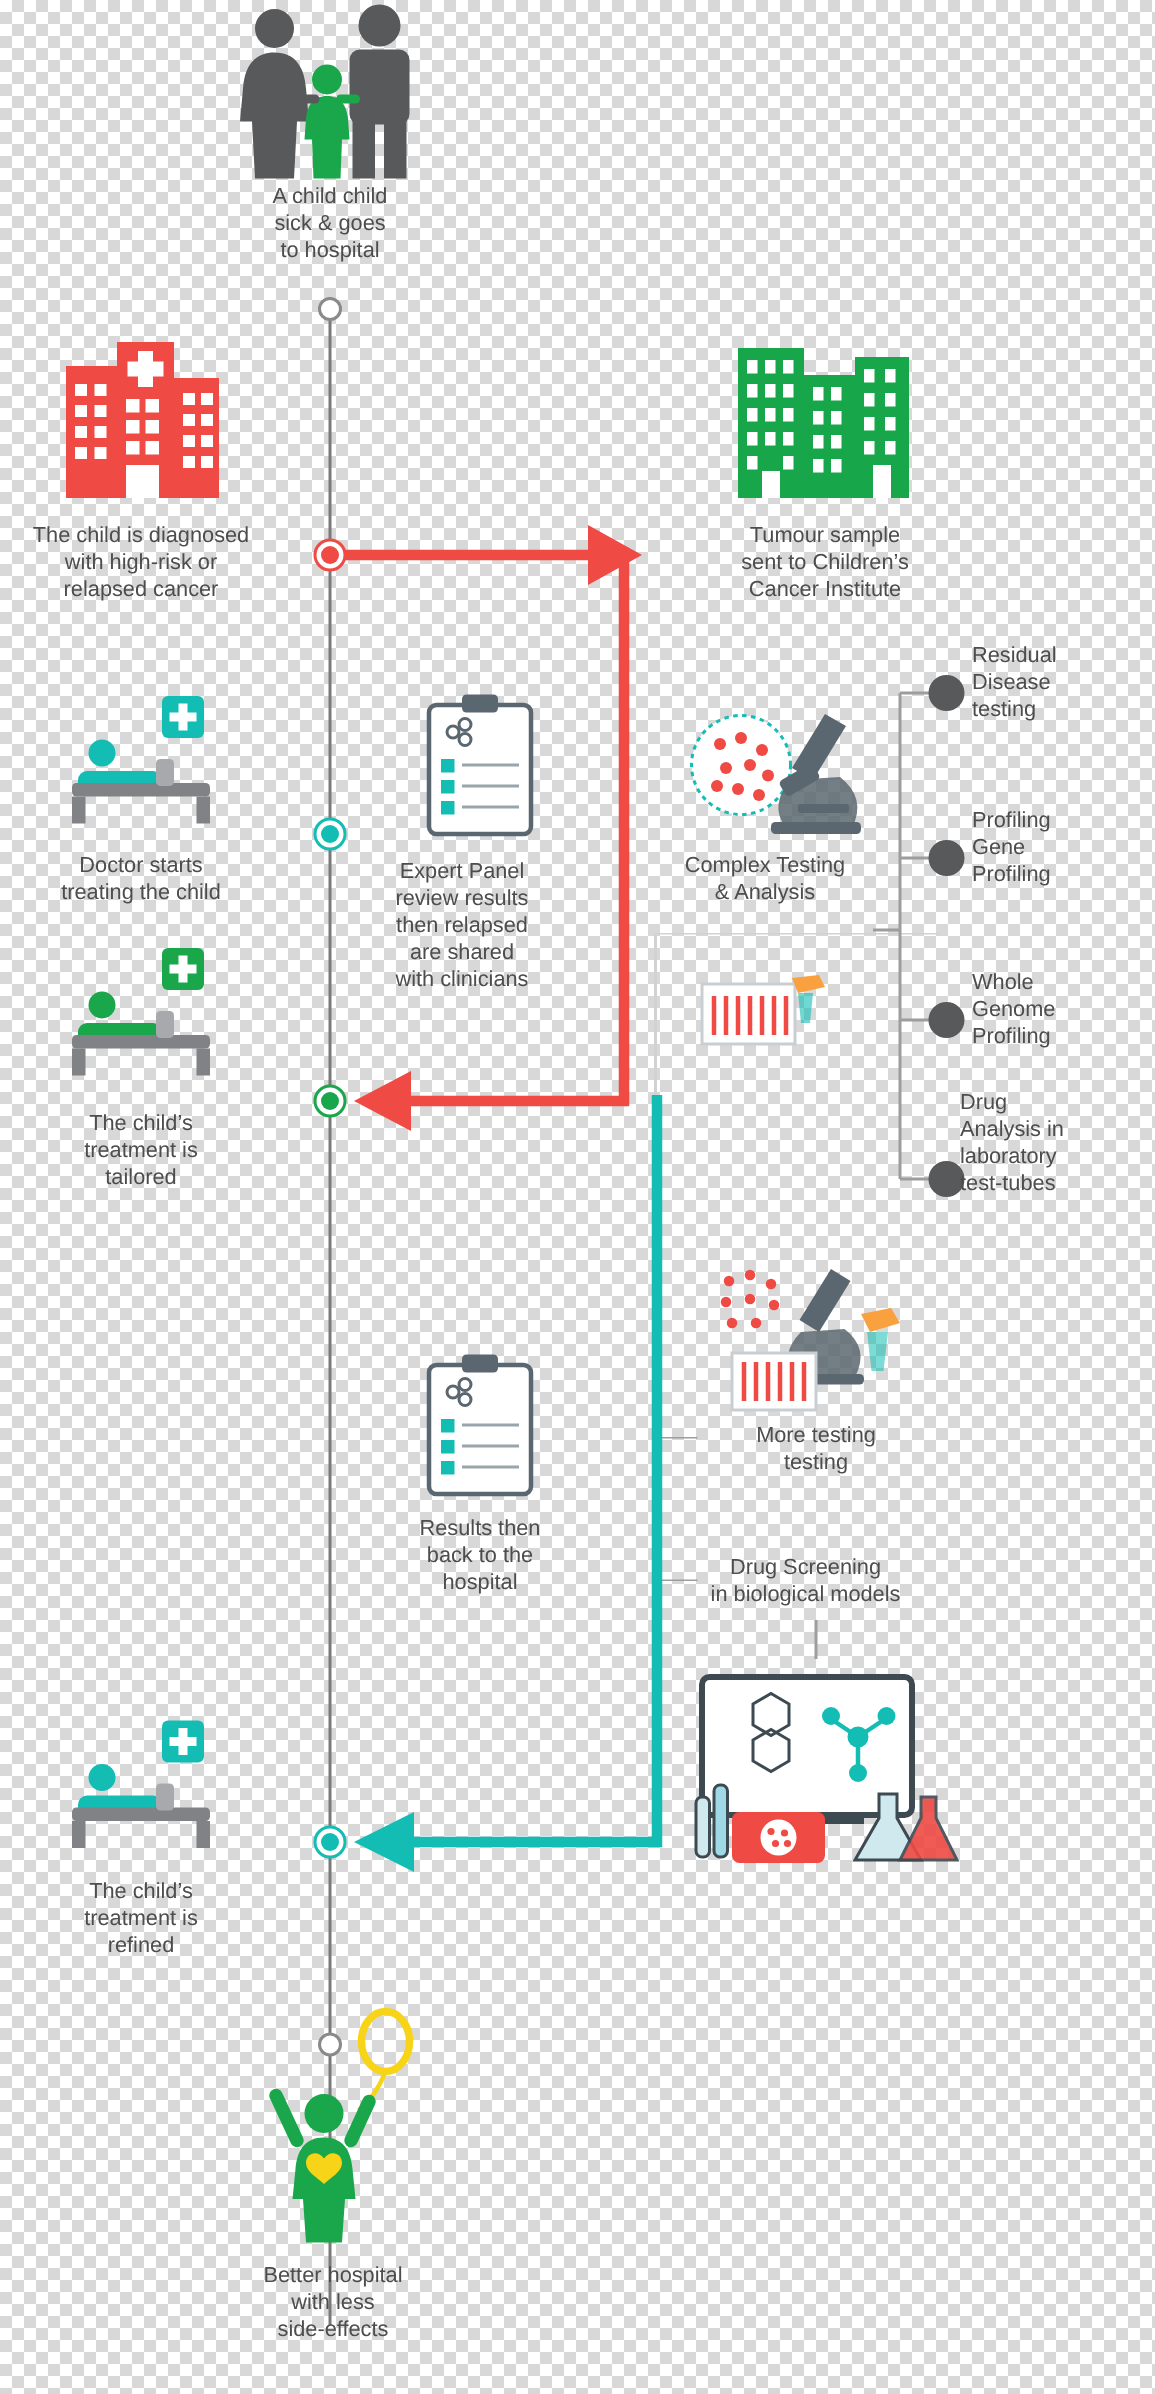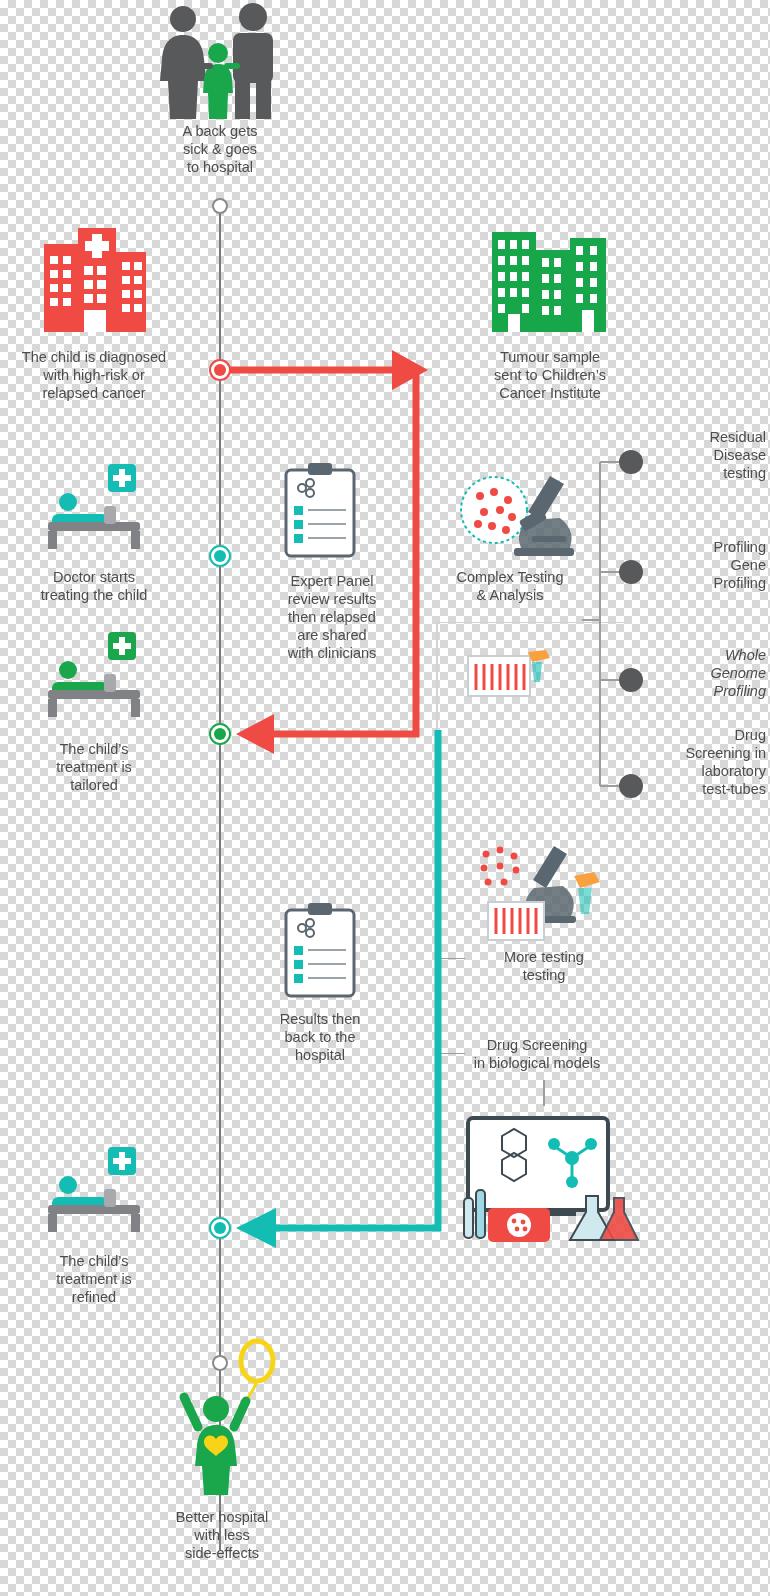--- a/index.html
+++ b/index.html
@@ -27,21 +27,21 @@
     position:absolute;border-radius:50%;box-sizing:border-box;
   }
   .node.hollow{width:16px;height:16px;background:#ffffff;border:2px solid #8a8a8a;}
   .node.ring{width:22px;height:22px;background:#ffffff;border:2px solid #bdbdbd;
     display:flex;align-items:center;justify-content:center;}
   .node.ring > i{display:block;width:12px;height:12px;border-radius:50%;}
   
   .seg{position:absolute;}
   svg{display:block;overflow:visible;}
   
-  .lbl-right{position:absolute;font-size:14.5px;line-height:18px;color:#4d4d4d;text-align:right;}
+  .lbl-right{position:absolute;font-size:14.5px;line-height:18px;color:#4d4d4d;text-align:left;}
 </style>
 </head>
 <body>
 
 <div class="abs" id="timeline-axis"></div>
 
 <div class="abs" style="left:150px;top:0px;width:140px;height:120px;">
   <svg width="140" height="120" viewBox="0 0 140 120">
 
     <circle cx="33" cy="19" r="13" fill="#58595b"></circle>
@@ -52,21 +52,21 @@
     <rect x="85" y="79" width="15" height="40" fill="#58595b"></rect>
     <rect x="106" y="79" width="15" height="40" fill="#58595b"></rect>
 
     <circle cx="68" cy="53" r="10" fill="#1aa64b"></circle>
     <path d="M68 64 c-9 0 -13 6 -14 15 l-1 14 h5 l1 26 h18 l1 -26 h5 l-1 -14 c-1 -9 -5 -15 -14 -15 z" fill="#1aa64b"></path>
     <rect x="41" y="63" width="22" height="6" rx="3" fill="#58595b"></rect>
     <rect x="74" y="63" width="16" height="6" rx="3" fill="#1aa64b"></rect>
   </svg>
 </div>
 <div class="cap" style="left:150px;top:122px;width:140px;">
-  <div>A back gets</div>
+  <div>A child child</div>
   <div>sick &amp; goes</div>
   <div>to hospital</div>
 </div>
 
 <div class="node hollow abs" style="left:212px;top:198px;"></div>
 
 <div class="abs" style="left:38px;top:222px;width:112px;height:110px;">
   <svg width="112" height="110" viewBox="0 0 112 110">
     <rect x="6" y="22" width="34" height="88" fill="#ef4a44"></rect>
     <rect x="40" y="6" width="38" height="104" fill="#ef4a44"></rect>
@@ -198,21 +198,21 @@
         <rect x="12" y="58" width="9" height="9"></rect>
       <rect x="12" y="72" width="9" height="9"></rect>
     </g>
     <g stroke="#9aa4ab" stroke-width="2">
       <line x1="26" y1="48" x2="64" y2="48"></line>
         <line x1="26" y1="62" x2="64" y2="62"></line>
         <line x1="26" y1="76" x2="64" y2="76"></line>
     </g>
   </svg>
 </div>
-<div class="cap" style="left:260px;top:572px;width:144px;">
+<div class="cap" style="left:236px;top:572px;width:144px;">
   <div>Expert Panel</div>
   <div>review results</div>
   <div>then relapsed</div>
   <div>are shared</div>
   <div>with clinicians</div>
 </div>
 
 <div class="abs" style="left:458px;top:462px;width:120px;height:100px;">
   <svg width="120" height="100" viewBox="0 0 120 100">
     <circle cx="36" cy="48" r="33" fill="#ffffff" stroke="#13bdb4" stroke-width="2" stroke-dasharray="3 3"></circle>
@@ -311,28 +311,28 @@
 <div class="lbl-right" style="left:648px;top:428px;width:118px;">
   <div>Residual</div>
   <div>Disease</div>
   <div>testing</div>
 </div>
 <div class="lbl-right" style="left:648px;top:538px;width:118px;">
   <div>Profiling</div>
   <div>Gene</div>
   <div>Profiling</div>
 </div>
-<div class="lbl-right" style="left:648px;top:646px;width:118px;font-style:italic;">
+<div class="lbl-right" style="left:648px;top:646px;width:118px;">
   <div>Whole</div>
   <div>Genome</div>
   <div>Profiling</div>
 </div>
 <div class="lbl-right" style="left:640px;top:726px;width:126px;">
   <div>Drug</div>
-  <div>Screening in</div>
+  <div>Analysis in</div>
   <div>laboratory</div>
   <div>test-tubes</div>
 </div>
 
 <div class="abs" style="left:470px;top:840px;width:140px;height:108px;">
   <svg width="140" height="108" viewBox="0 0 140 108">
     <g fill="#ef4a44">
       <circle cx="16" cy="14" r="3.5"></circle>
         <circle cx="30" cy="10" r="3.5"></circle>
         <circle cx="44" cy="16" r="3.5"></circle>

